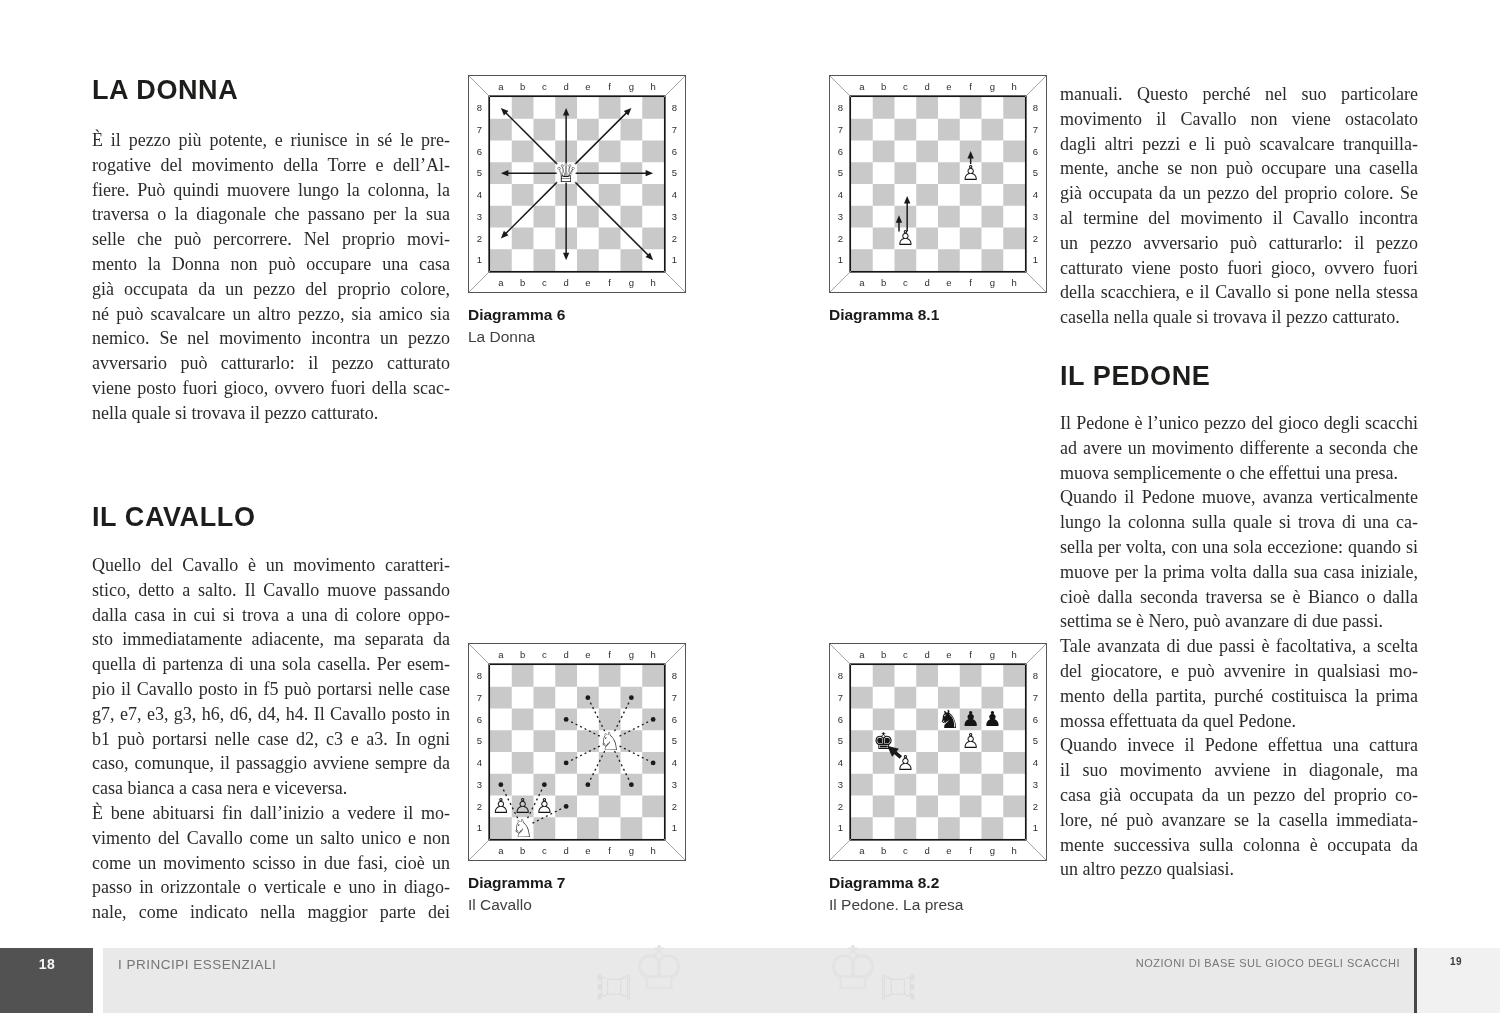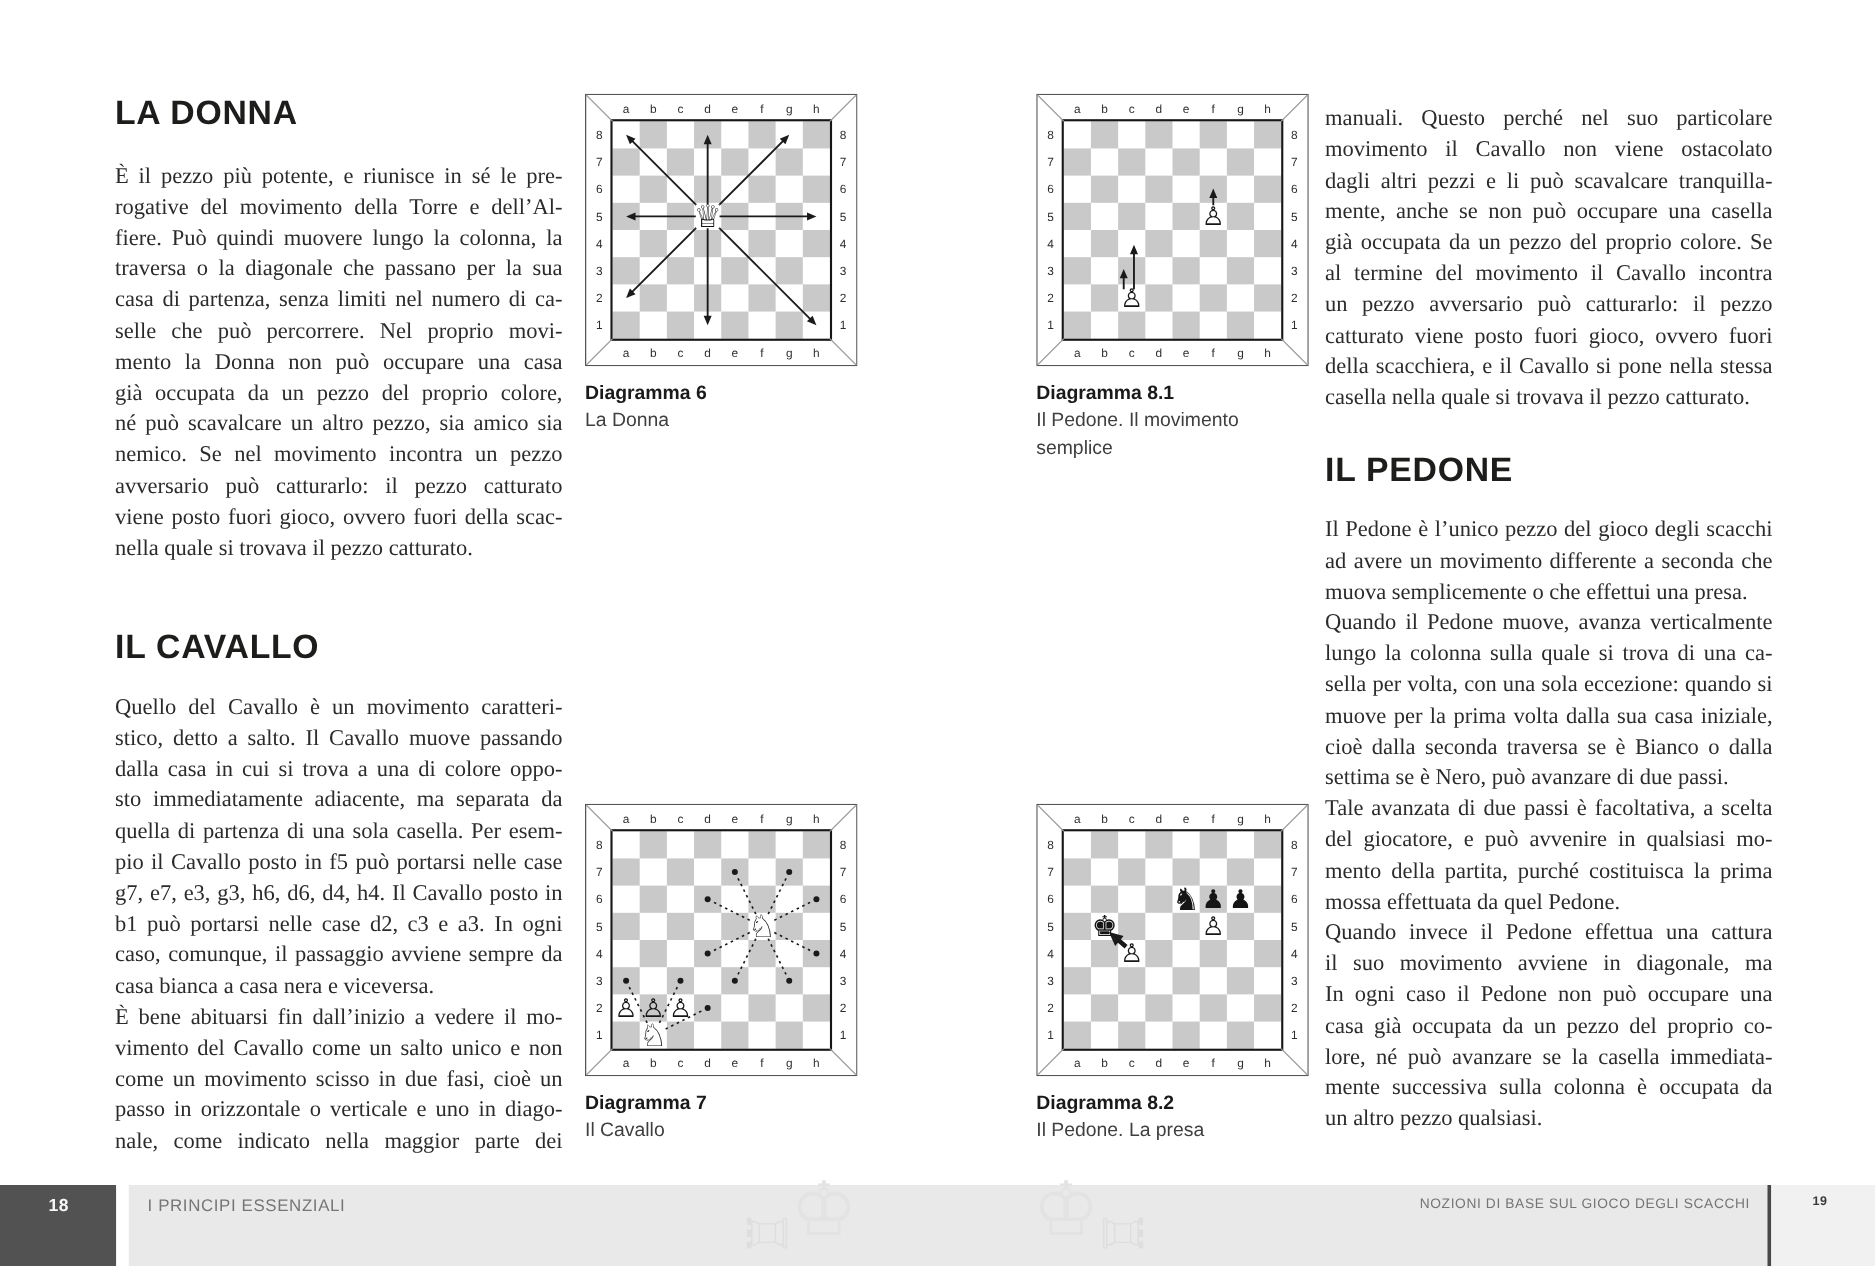--- a/index.html
+++ b/index.html
@@ -68,21 +68,20 @@
 </head>
 <body>
 
 <div class="heading" style="left:92px;top:77px;">LA DONNA</div>
 
 <div class="col bodypara" style="left:92px;top:128px;">
     <div class="bl">È il pezzo più potente, e riunisce in sé le pre-</div>
     <div class="bl">rogative del movimento della Torre e dell’Al-</div>
     <div class="bl">fiere. Può quindi muovere lungo la colonna, la</div>
     <div class="bl">traversa o la diagonale che passano per la sua</div>
-    <div class="bl">casa di partenza, senza limiti nel numero di ca-</div>
     <div class="bl">selle che può percorrere. Nel proprio movi-</div>
     <div class="bl">mento la Donna non può occupare una casa</div>
     <div class="bl">già occupata da un pezzo del proprio colore,</div>
     <div class="bl">né può scavalcare un altro pezzo, sia amico sia</div>
     <div class="bl">nemico. Se nel movimento incontra un pezzo</div>
     <div class="bl">avversario può catturarlo: il pezzo catturato</div>
     <div class="bl">viene posto fuori gioco, ovvero fuori della scac-</div>
     <div class="bl last">nella quale si trovava il pezzo catturato.</div>
   </div>
 
@@ -281,21 +280,20 @@
         <polygon points="69.975,140.125 73.175,147.625 66.77499999999999,147.625" fill="#1a1a1a"></polygon>
         <line x1="78.175" y1="156.375" x2="78.175" y2="126.875" stroke="#1a1a1a" stroke-width="1.5"></line>
         <polygon points="78.175,120.875 81.375,128.375 74.975,128.375" fill="#1a1a1a"></polygon>
         <line x1="141.625" y1="89.125" x2="141.625" y2="81.875" stroke="#1a1a1a" stroke-width="1.5"></line>
         <polygon points="141.625,75.875 144.825,83.375 138.425,83.375" fill="#1a1a1a"></polygon>
         <text x="76.375" y="170.4475" font-family="DejaVu Sans, sans-serif" font-size="20.5" fill="#151515" text-anchor="middle">♙</text>
         <text x="141.625" y="105.1975" font-family="DejaVu Sans, sans-serif" font-size="20.5" fill="#151515" text-anchor="middle">♙</text>
       </svg></div>
   <figcaption>
     <div class="cap-t">Diagramma 8.1</div>
-    <div class="cap-s">Il Pedone. Il movimento semplice</div>
   </figcaption>
 </figure>
 
 <figure class="diag d7">
   <div class="board"><svg width="218" height="218" viewBox="0 0 218 218" xmlns="http://www.w3.org/2000/svg">
         <rect x="0" y="0" width="218" height="218" fill="#ffffff"></rect>
         <rect x="22" y="174.25" width="21.75" height="21.75" fill="#c9c9c9"></rect>
         <rect x="22" y="130.75" width="21.75" height="21.75" fill="#c9c9c9"></rect>
         <rect x="22" y="87.25" width="21.75" height="21.75" fill="#c9c9c9"></rect>
         <rect x="22" y="43.75" width="21.75" height="21.75" fill="#c9c9c9"></rect>
@@ -513,21 +511,20 @@
     <div class="bl">sella per volta, con una sola eccezione: quando si</div>
     <div class="bl">muove per la prima volta dalla sua casa iniziale,</div>
     <div class="bl">cioè dalla seconda traversa se è Bianco o dalla</div>
     <div class="bl last">settima se è Nero, può avanzare di due passi.</div>
     <div class="bl">Tale avanzata di due passi è facoltativa, a scelta</div>
     <div class="bl">del giocatore, e può avvenire in qualsiasi mo-</div>
     <div class="bl">mento della partita, purché costituisca la prima</div>
     <div class="bl last">mossa effettuata da quel Pedone.</div>
     <div class="bl">Quando invece il Pedone effettua una cattura</div>
     <div class="bl">il suo movimento avviene in diagonale, ma</div>
-    <div class="bl">In ogni caso il Pedone non può occupare una</div>
     <div class="bl">casa già occupata da un pezzo del proprio co-</div>
     <div class="bl">lore, né può avanzare se la casella immediata-</div>
     <div class="bl">mente successiva sulla colonna è occupata da</div>
     <div class="bl last">un altro pezzo qualsiasi.</div>
   </div>
 
 <div class="footer-band"></div>
 
 <div class="wm wm1">
   <span class="wm-fallen">♖</span>

